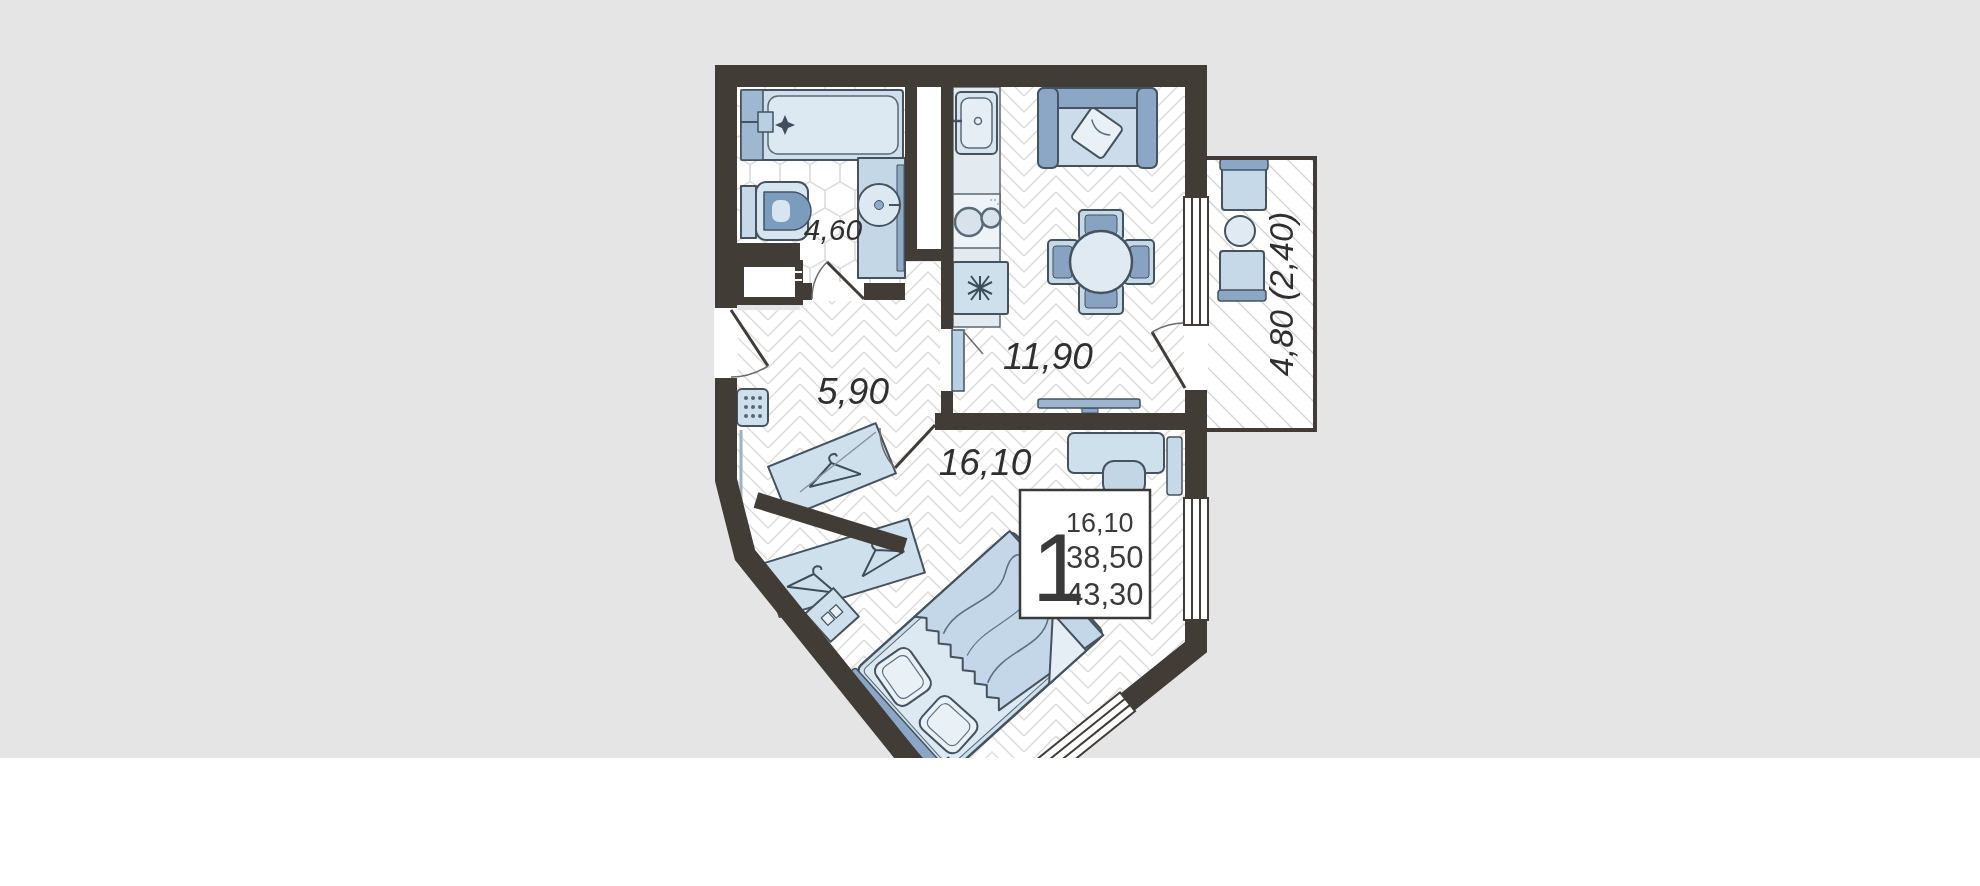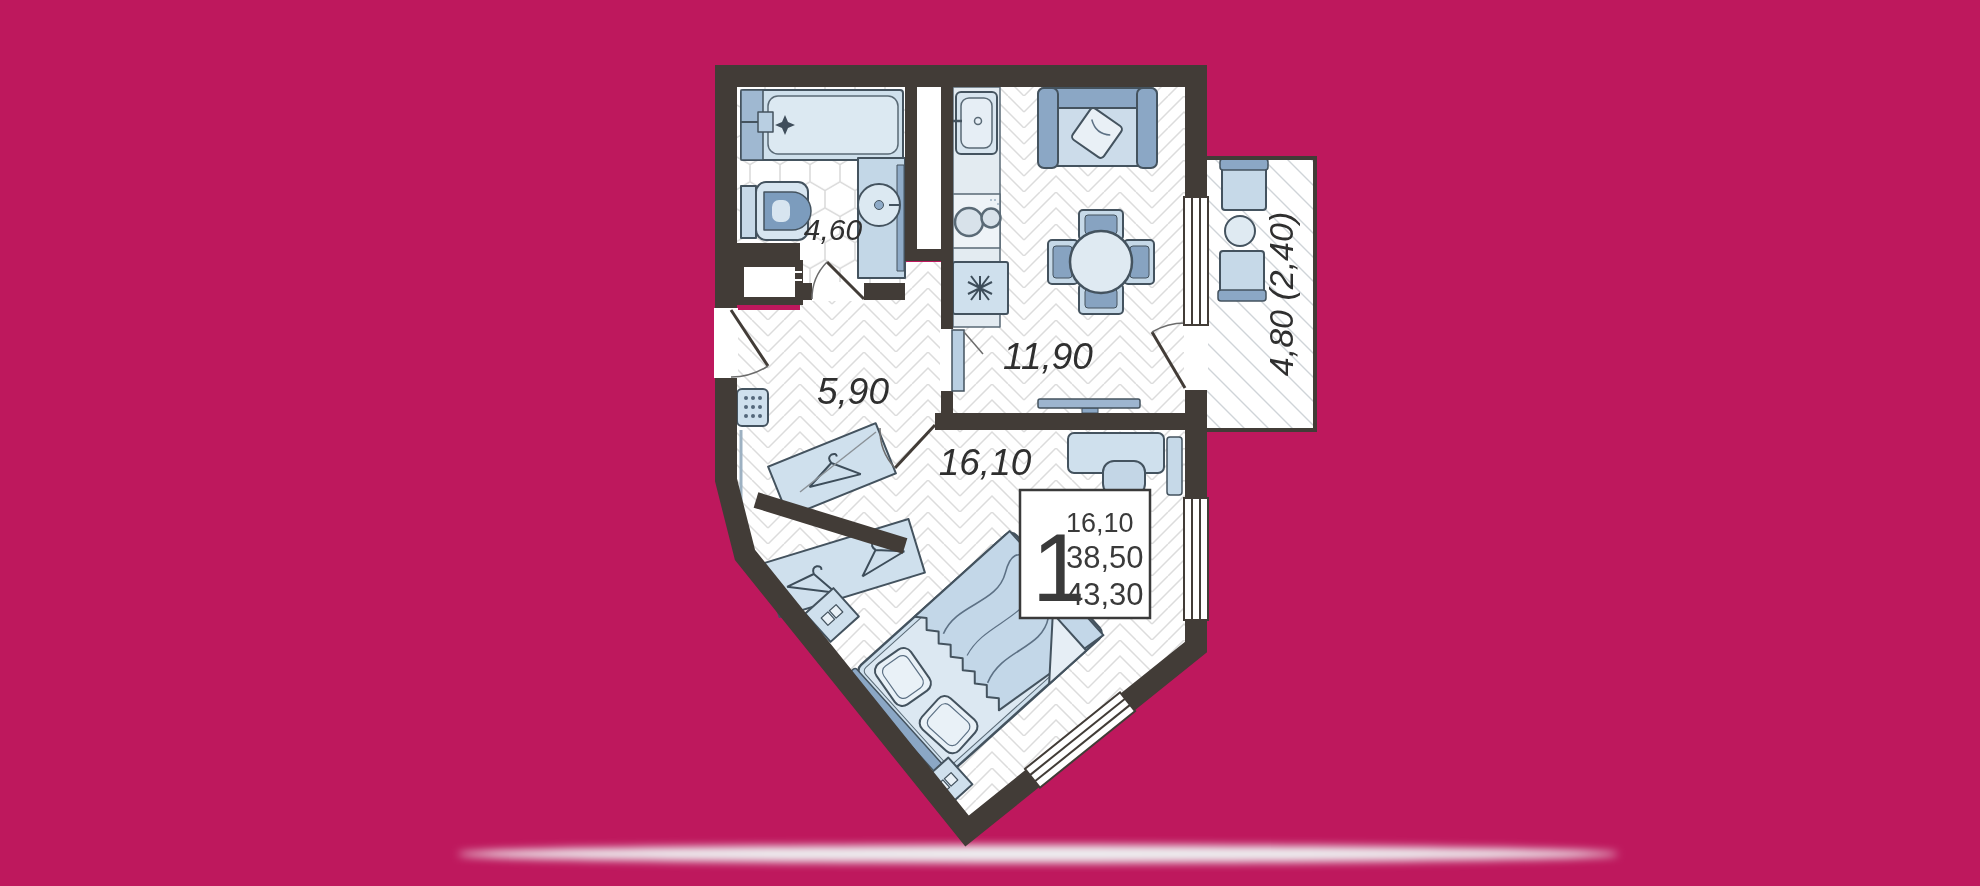--- a/index.html
+++ b/index.html
@@ -1,16 +1,16 @@
 <!DOCTYPE html>
 <html><head>
 <meta charset="utf-8">
 <style>
   html,body{margin:0;padding:0;background:#ffffff;}
-  .stage{position:relative;width:1980px;height:886px;background:#be185d;overflow:hidden;
+  .stage{position:relative;width:1980px;height:758px;background:#e5e5e5;overflow:hidden;
          font-family:"Liberation Sans", sans-serif;}
   svg text{font-family:"Liberation Sans", sans-serif;}
   .room-label{font-style:italic;font-weight:500;fill:#2f2f2f;}
   .info-num{font-weight:500;fill:#3a3a3a;}
 </style>
 </head>
 <body>
 
 <div class="stage">
 <svg width="1980" height="886" viewBox="0 0 1980 886">

